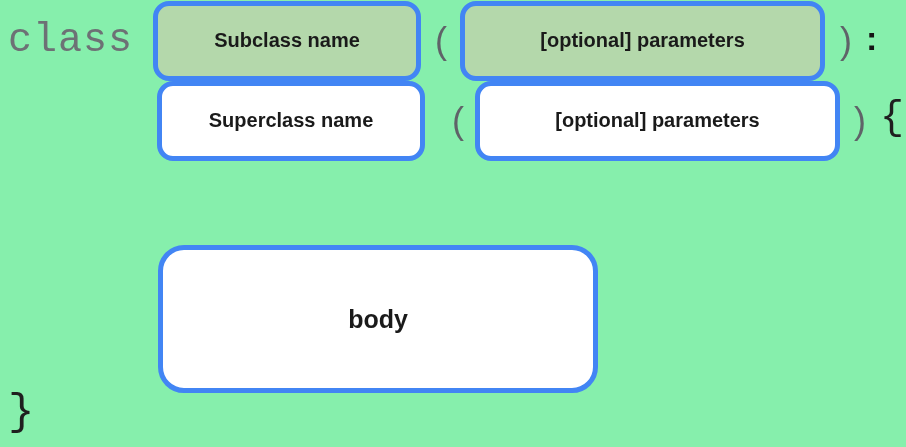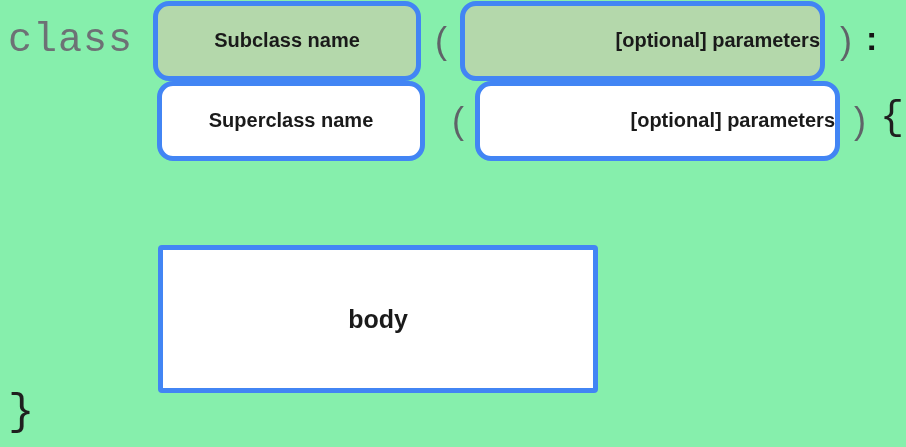--- a/index.html
+++ b/index.html
@@ -42,21 +42,21 @@
     align-items: center;
     justify-content: center;
     font-size: 20px;
     font-weight: 600;
     color: #1a1a1a;
     background: #ffffff;
     flex: 0 0 auto;
   }
   .token-box.green { background: var(--highlight-green, #b4d8ab); }
   .w-name   { width: 268px; }
-  .w-params { width: 365px; justify-content: flex-end; }
+  .w-params { width: 365px; }
 
   .paren {
     font-size: 36px;
     font-weight: 400;
     color: var(--code-gray2, #5f6368);
     font-family: "Liberation Sans", sans-serif;
   }
   .p-open1  { margin-left: 14px; margin-right: 13px; }
   .p-close1 { margin-left: 15px; }
   .p-open2  { margin-left: 27px; margin-right: 11px; }
@@ -80,21 +80,21 @@
     padding-bottom: 4px;
   }
   .body-box {
     position: absolute;
     left: 158px;
     top: 245px;
     box-sizing: border-box;
     width: 440px;
     height: 148px;
     border: 5px solid var(--accent-blue, #4285f4);
-    border-radius: 4px;
+    border-radius: 26px;
     background: #ffffff;
     display: flex;
     align-items: center;
     justify-content: center;
     font-size: 25px;
     font-weight: 600;
     color: #1a1a1a;
   }
   .brace.close {
     position: absolute;

